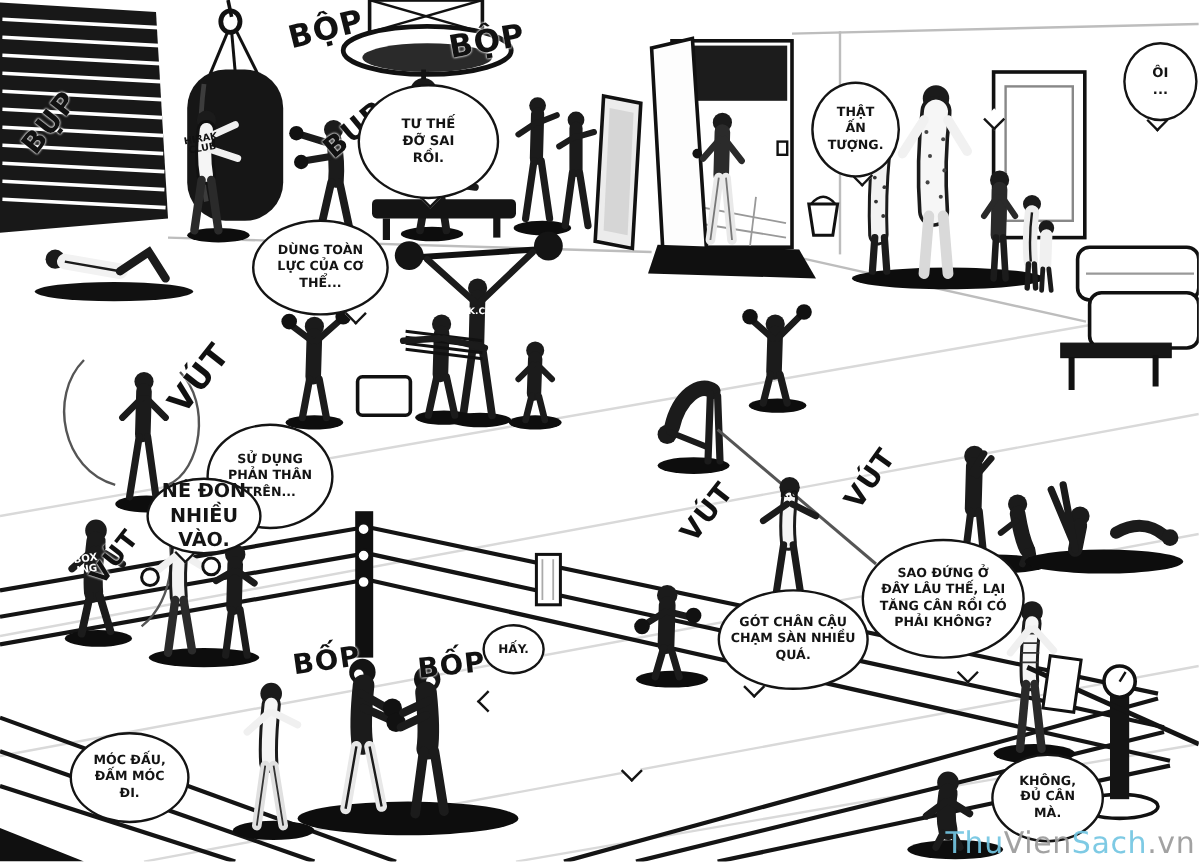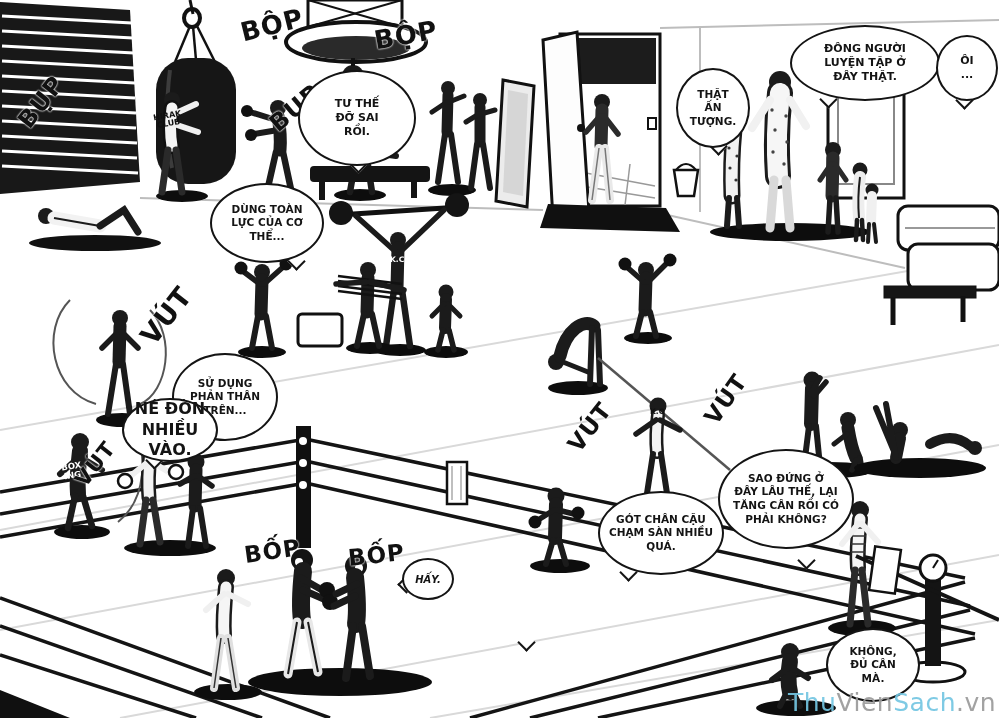--- a/index.html
+++ b/index.html
@@ -459,23 +459,20 @@
   <div class="bubble" style="left:298px;top:70px;width:118px;height:96px;font-size:11px;">TƯ THẾ
 ĐỠ SAI
 RỒI.</div>
   <div class="tail" style="left:352px;top:158px;"></div>
 
   <div class="bubble" style="left:210px;top:183px;width:114px;height:80px;font-size:10.5px;">DÙNG TOÀN
 LỰC CỦA CƠ
 THỂ...</div>
   <div class="tail" style="left:290px;top:255px;"></div>
 
-  <div class="bubble" style="left:790px;top:25px;width:150px;height:76px;font-size:11px;">ĐÔNG NGƯỜI
-LUYỆN TẬP Ở
-ĐÂY THẬT.</div>
   <div class="tail" style="left:822px;top:93px;"></div>
 
   <div class="bubble" style="left:936px;top:35px;width:62px;height:66px;font-size:11px;">ÔI
 ...</div>
   <div class="tail" style="left:958px;top:94px;"></div>
 
   <div class="bubble" style="left:676px;top:68px;width:74px;height:80px;font-size:10.5px;">THẬT
 ẤN
 TƯỢNG.</div>
   <div class="tail" style="left:712px;top:140px;"></div>
@@ -497,22 +494,25 @@
 TĂNG CÂN RỒI CÓ
 PHẢI KHÔNG?</div>
   <div class="tail" style="left:800px;top:554px;"></div>
 
   <div class="tail" style="left:520px;top:636px;"></div>
 
   <div class="bubble" style="left:826px;top:628px;width:94px;height:74px;font-size:10.5px;">KHÔNG,
 ĐỦ CÂN
 MÀ.</div>
 
-
-  <div class="bubble" style="left:402px;top:558px;width:52px;height:42px;font-size:10px;font-style:italic;">HẤY.</div>
+  <div class="bubble" style="left:58px;top:610px;width:100px;height:76px;font-size:10.5px;">MÓC ĐẤU,
+ĐẤM MÓC
+ĐI.</div>
+
+  <div class="bubble" style="left:402px;top:520px;width:52px;height:42px;font-size:10px;">HẤY.</div>
   <div class="tail" style="left:400px;top:578px;transform:rotate(135deg);"></div>
 
   <div class="sfx" style="left:12px;top:88px;font-size:24px;transform:rotate(-52deg);">BỤP</div>
   <div class="sfx" style="left:266px;top:94px;font-size:24px;transform:rotate(-40deg);">BỤP</div>
   <div class="sfx" style="left:240px;top:10px;font-size:26px;transform:rotate(-14deg);">BỘP</div>
   <div class="sfx" style="left:374px;top:20px;font-size:26px;transform:rotate(-10deg);">BỘP</div>
   <div class="sfx" style="left:134px;top:300px;font-size:27px;transform:rotate(-52deg);">VÚT</div>
   <div class="sfx" style="left:70px;top:452px;font-size:21px;transform:rotate(-52deg);">VÚT</div>
   <div class="sfx" style="left:562px;top:414px;font-size:23px;transform:rotate(-52deg);">VÚT</div>
   <div class="sfx" style="left:698px;top:386px;font-size:23px;transform:rotate(-55deg);">VÚT</div>

